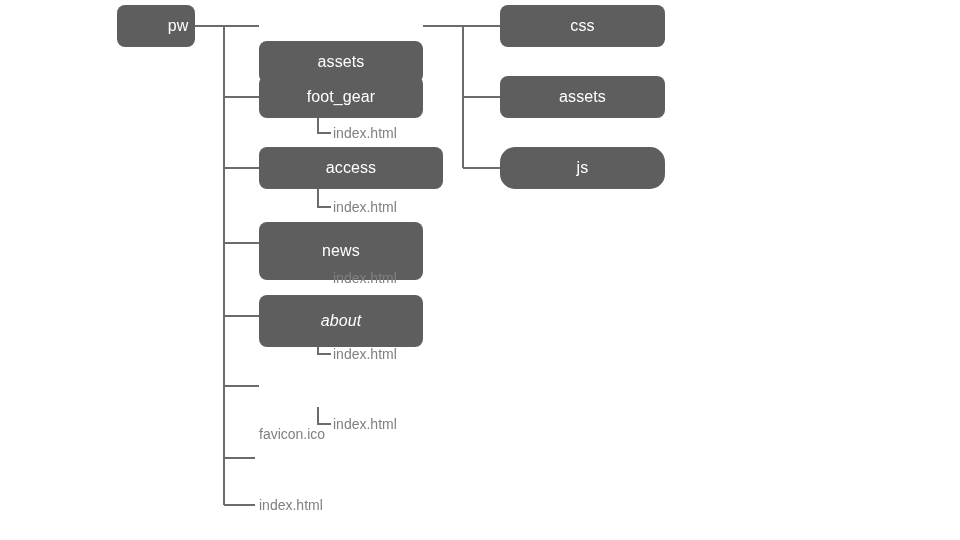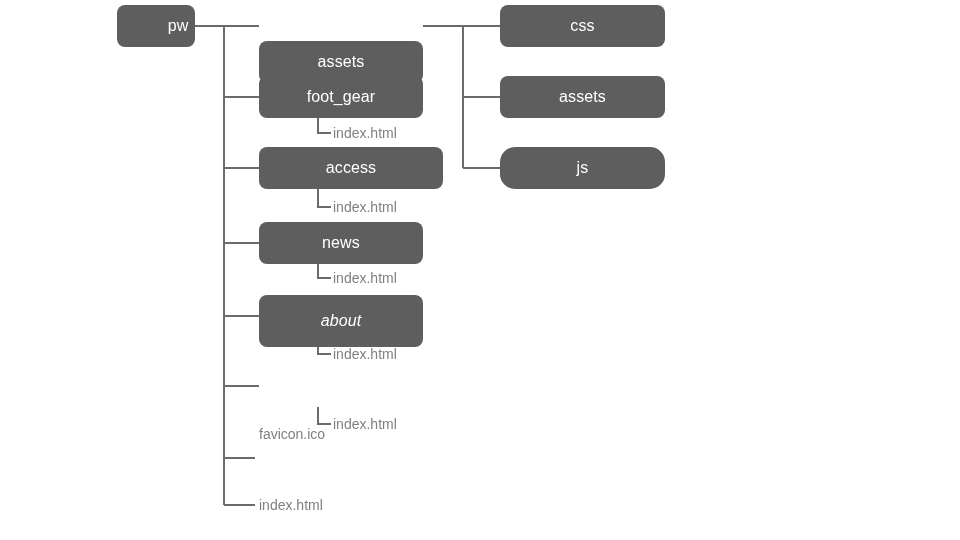--- a/index.html
+++ b/index.html
@@ -116,21 +116,21 @@
   </div>
 
   <div class="node-box" style="left:259px; top:76px; width:164px; height:42px;">
     <span>foot_gear</span>
   </div>
 
   <div class="node-box" style="left:259px; top:147px; width:184px; height:42px;">
     <span>access</span>
   </div>
 
-  <div class="node-box" style="left:259px; top:222px; width:164px; height:42px;">
+  <div class="node-box" style="left:259px; top:222px; width:164px; height:58px;">
     <span>news</span>
   </div>
 
   <div class="node-box" style="left:259px; top:295px; width:164px; height:52px;font-style:italic;">
     <span>about</span>
   </div>
 
 
   <div class="leaf-label" style="left:333px; top:126px;">index.html</div>
 

